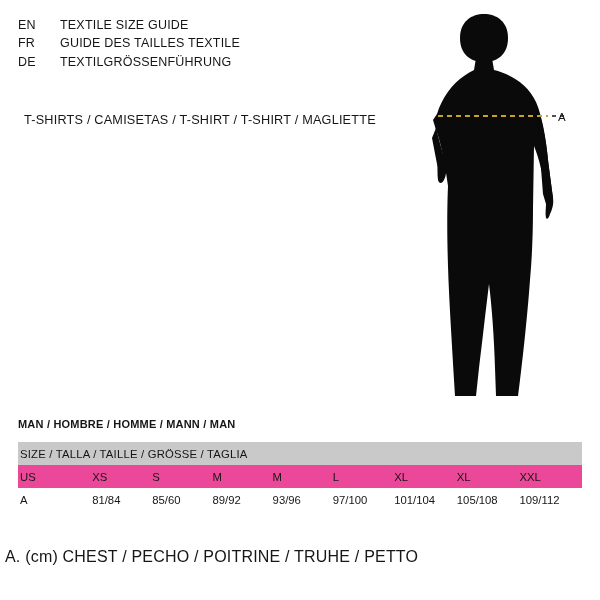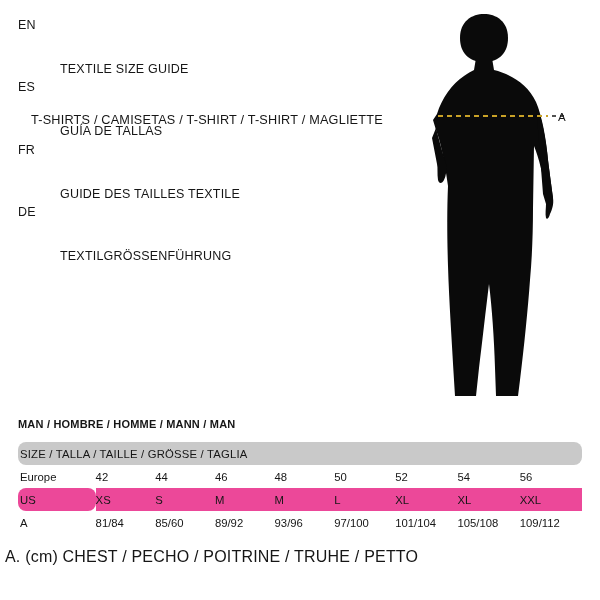--- a/index.html
+++ b/index.html
@@ -35,28 +35,27 @@
     line-height: 18.4px;
     letter-spacing: 0.2px;
     color: #161616;
   }
   .lang-code {
     width: 42px;
     flex: 0 0 42px;
   }
   .lang-text {
     flex: 1 1 auto;
-    margin-top: 44px;
   }
 
   
   .categories {
     position: absolute;
     top: 111px;
-    left: 31px;
+    left: 24px;
     width: 420px;
   }
   .cat-line {
     font-size: 12.7px;
     line-height: 19px;
     letter-spacing: 0.2px;
     color: #161616;
   }
 
   
@@ -107,21 +106,20 @@
   }
   .row-light td {
     background: #ffffff;
   }
   .row-grey td {
     background: #ec4899;
   }
   .c-label {
     width: 86px;
     padding-left: 2px !important;
-    border-radius: 8px;
   }
   .c-val {
     width: 68px;
     text-align: left;
   }
   .footnote {
     position: absolute;
     left: 5px;
     top: 548px;
     font-size: 16px;
@@ -131,24 +129,20 @@
 </style>
 </head>
 <body>
 
 <div class="page">
 
   <div class="lang-block">
     <div class="lang-row">
       <div class="lang-code">EN</div>
       <div class="lang-text">TEXTILE SIZE GUIDE</div>
-    </div>
-    <div class="lang-row">
-      <div class="lang-code">ES</div>
-      <div class="lang-text">GUÍA DE TALLAS</div>
     </div>
     <div class="lang-row">
       <div class="lang-code">FR</div>
       <div class="lang-text">GUIDE DES TAILLES TEXTILE</div>
     </div>
     <div class="lang-row">
       <div class="lang-code">DE</div>
       <div class="lang-text">TEXTILGRÖSSENFÜHRUNG</div>
     </div>
   </div>
@@ -194,31 +188,20 @@
     </svg>
     <div class="marker-label">A</div>
   </div>
 
   <div class="man-title">MAN / HOMBRE / HOMME / MANN / MAN</div>
 
   <table class="size-table">
     <tbody>
         <tr class="row-head">
       <td colspan="9" class="c-label">SIZE / TALLA / TAILLE / GRÖSSE / TAGLIA</td>
-    </tr>
-    <tr class="row-light">
-      <td class="c-label">Europe</td>
-      <td class="c-val">42</td>
-      <td class="c-val">44</td>
-      <td class="c-val">46</td>
-      <td class="c-val">48</td>
-      <td class="c-val">50</td>
-      <td class="c-val">52</td>
-      <td class="c-val">54</td>
-      <td class="c-val">56</td>
     </tr>
     <tr class="row-grey">
       <td class="c-label">US</td>
       <td class="c-val">XS</td>
       <td class="c-val">S</td>
       <td class="c-val">M</td>
       <td class="c-val">M</td>
       <td class="c-val">L</td>
       <td class="c-val">XL</td>
       <td class="c-val">XL</td>

